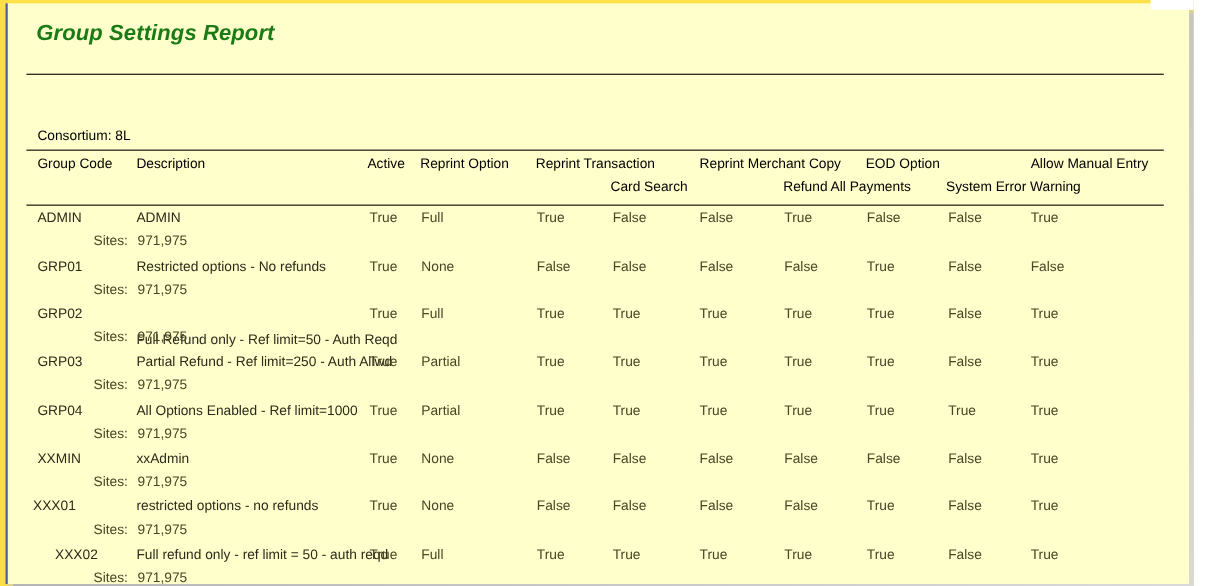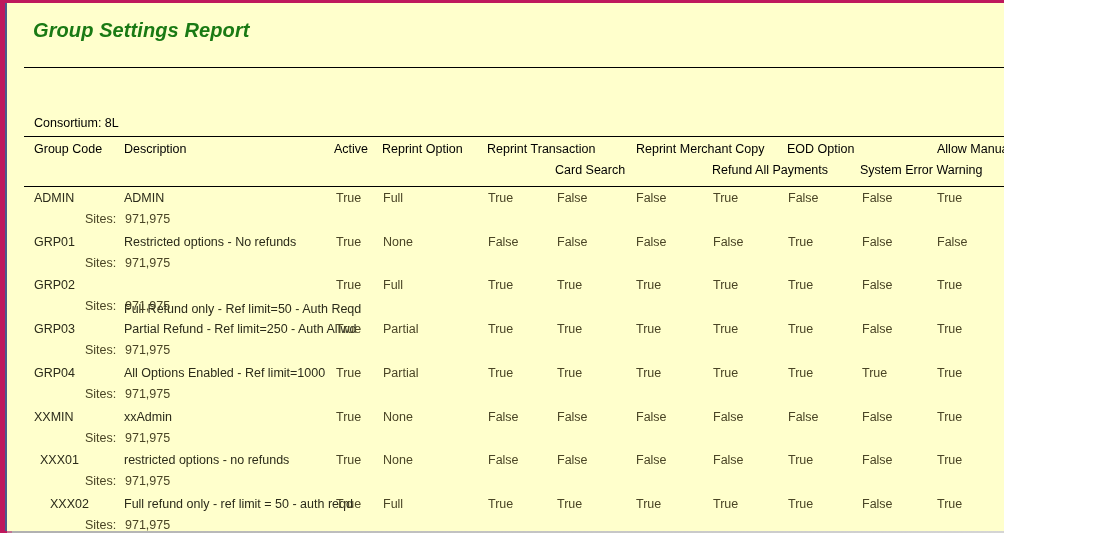--- a/index.html
+++ b/index.html
@@ -11,23 +11,23 @@
   body {
     width: 1099px;
     height: 533px;
     overflow: hidden;
     font-family: "Liberation Sans", sans-serif;
   }
 
   
   #report-viewport {
     position: relative;
-    width: 1004px;
+    width: 1085px;
     height: 533px;
-    background: #be185d;
+    background: #fde047;
     overflow: hidden;
   }
 
   
   #page-shadow {
     position: absolute;
     left: 12px;
     top: 12px;
     width: 1075px;
     height: 524px;
@@ -261,21 +261,21 @@
           <div class="cell cell-bool" style="left: 550px; top: 406.5px;">False</div>
           <div class="cell cell-bool" style="left: 629px; top: 406.5px;">False</div>
           <div class="cell cell-bool" style="left: 706px; top: 406.5px;">False</div>
           <div class="cell cell-bool" style="left: 781px; top: 406.5px;">False</div>
           <div class="cell cell-bool" style="left: 855px; top: 406.5px;">False</div>
           <div class="cell cell-bool" style="left: 930px; top: 406.5px;">True</div>
           <div class="sites-label" style="left: 78px; top: 427.5px;">Sites:</div>
           <div class="sites-value" style="left: 118px; top: 427.5px;">971,975</div>
         </div>
         <div>
-          <div class="cell cell-group" style="left: 33px; top: 450.2px;">XXX01</div>
+          <div class="cell cell-group" style="left: 23px; top: 450.2px;">XXX01</div>
           <div class="cell cell-desc" style="left: 117px; top: 450.2px;">restricted options - no refunds</div>
           <div class="cell cell-bool" style="left: 329px; top: 450.2px;">True</div>
           <div class="cell cell-refund" style="left: 376px; top: 450.2px;">None</div>
           <div class="cell cell-bool" style="left: 481px; top: 450.2px;">False</div>
           <div class="cell cell-bool" style="left: 550px; top: 450.2px;">False</div>
           <div class="cell cell-bool" style="left: 629px; top: 450.2px;">False</div>
           <div class="cell cell-bool" style="left: 706px; top: 450.2px;">False</div>
           <div class="cell cell-bool" style="left: 781px; top: 450.2px;">True</div>
           <div class="cell cell-bool" style="left: 855px; top: 450.2px;">False</div>
           <div class="cell cell-bool" style="left: 930px; top: 450.2px;">True</div>

